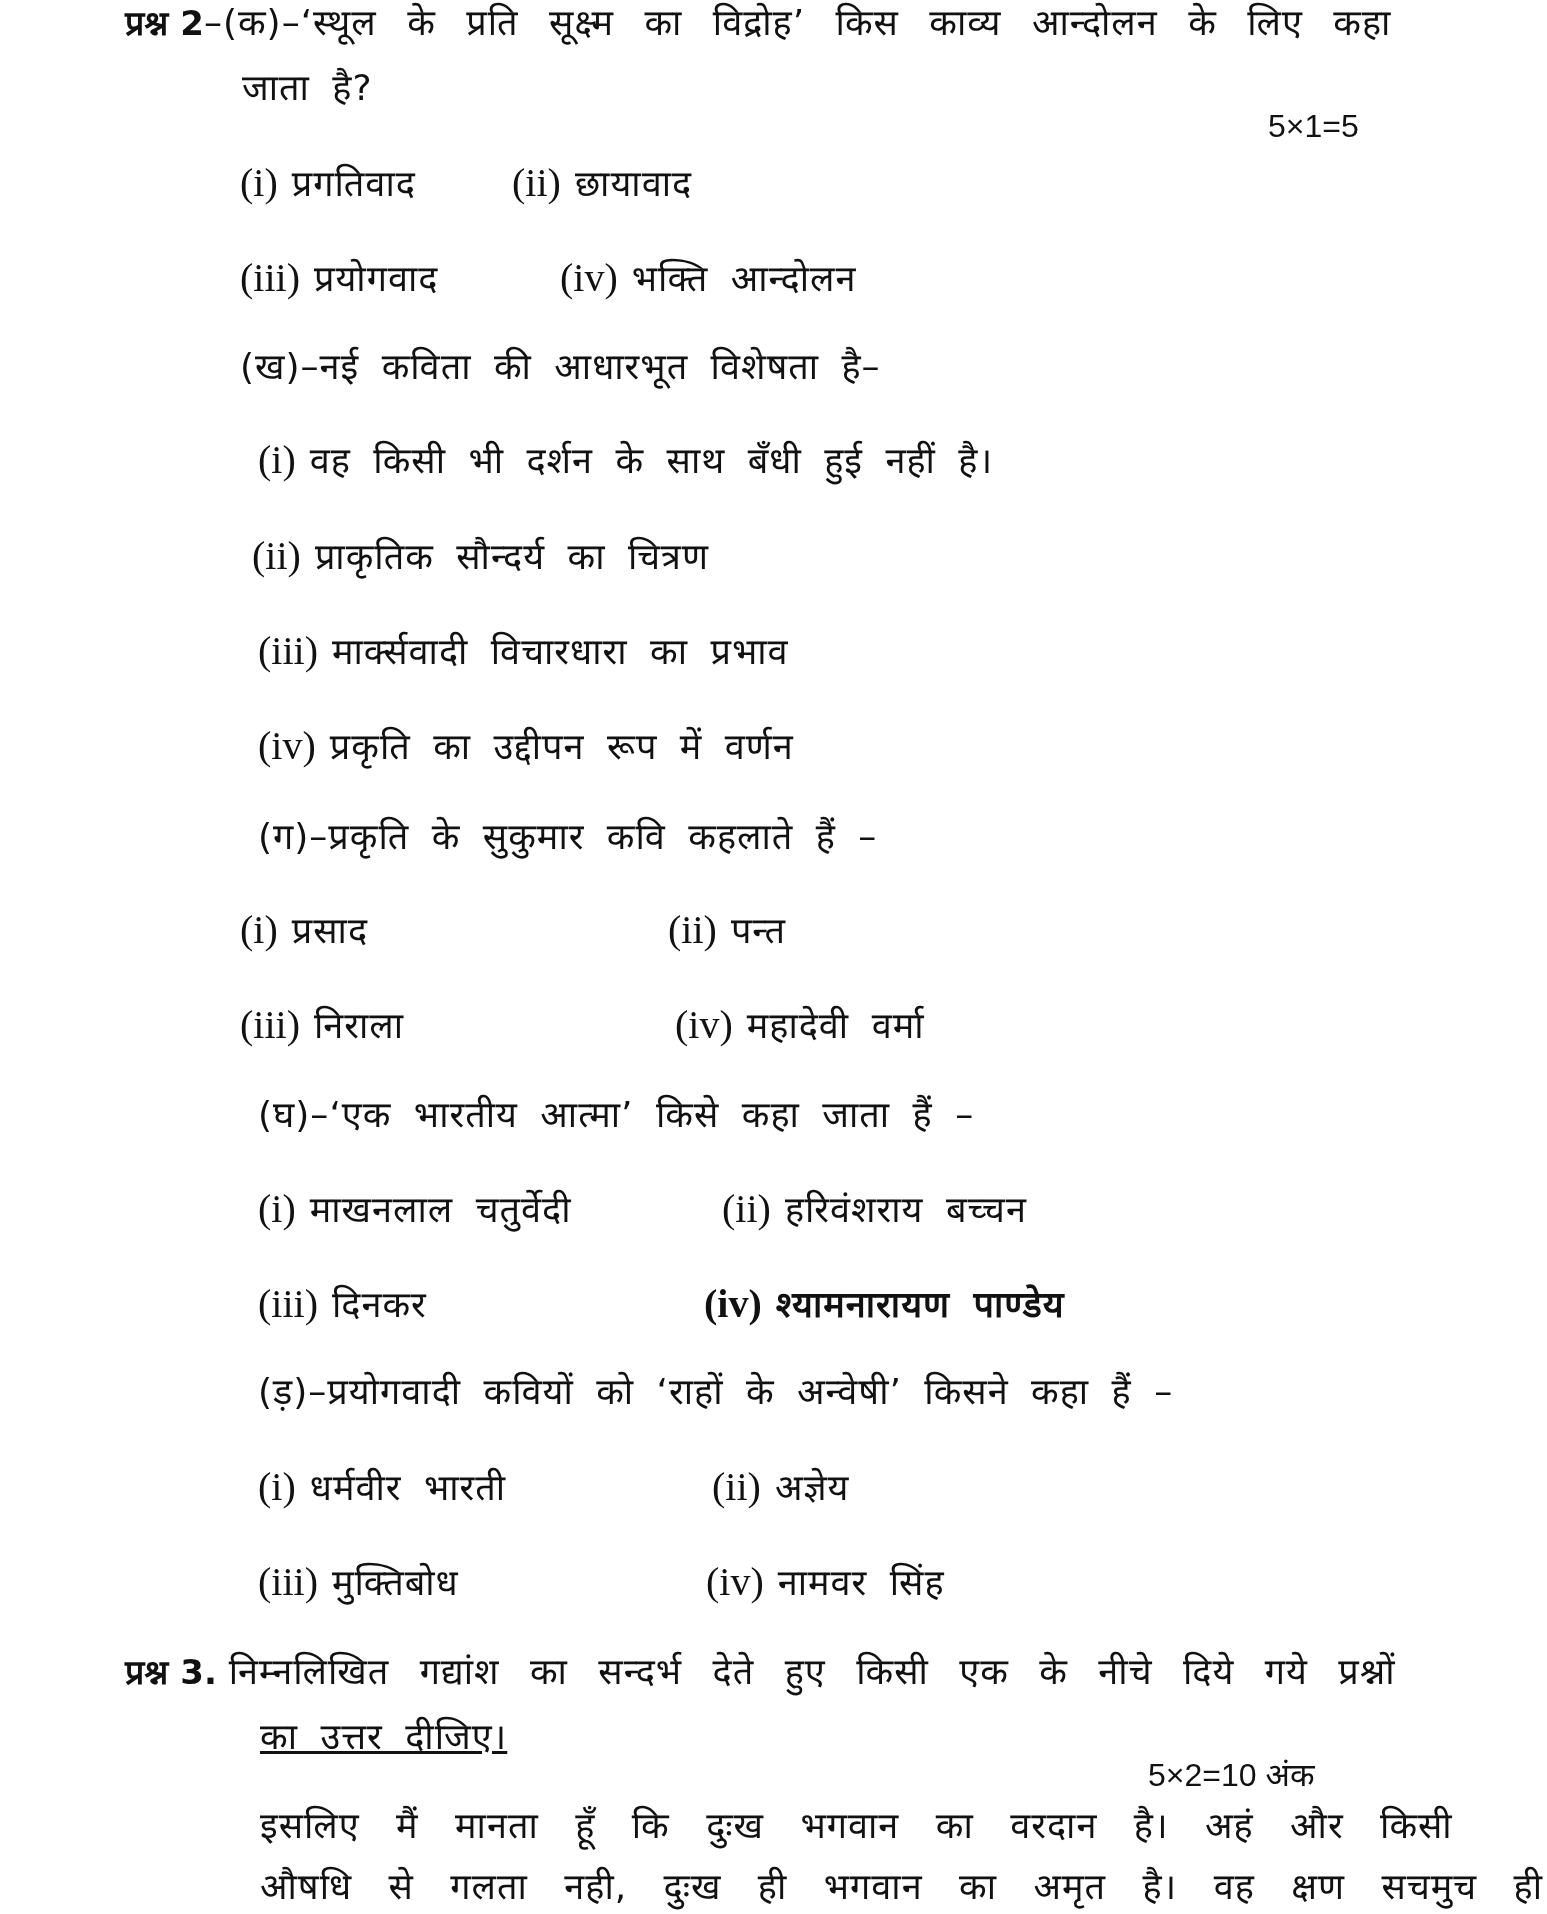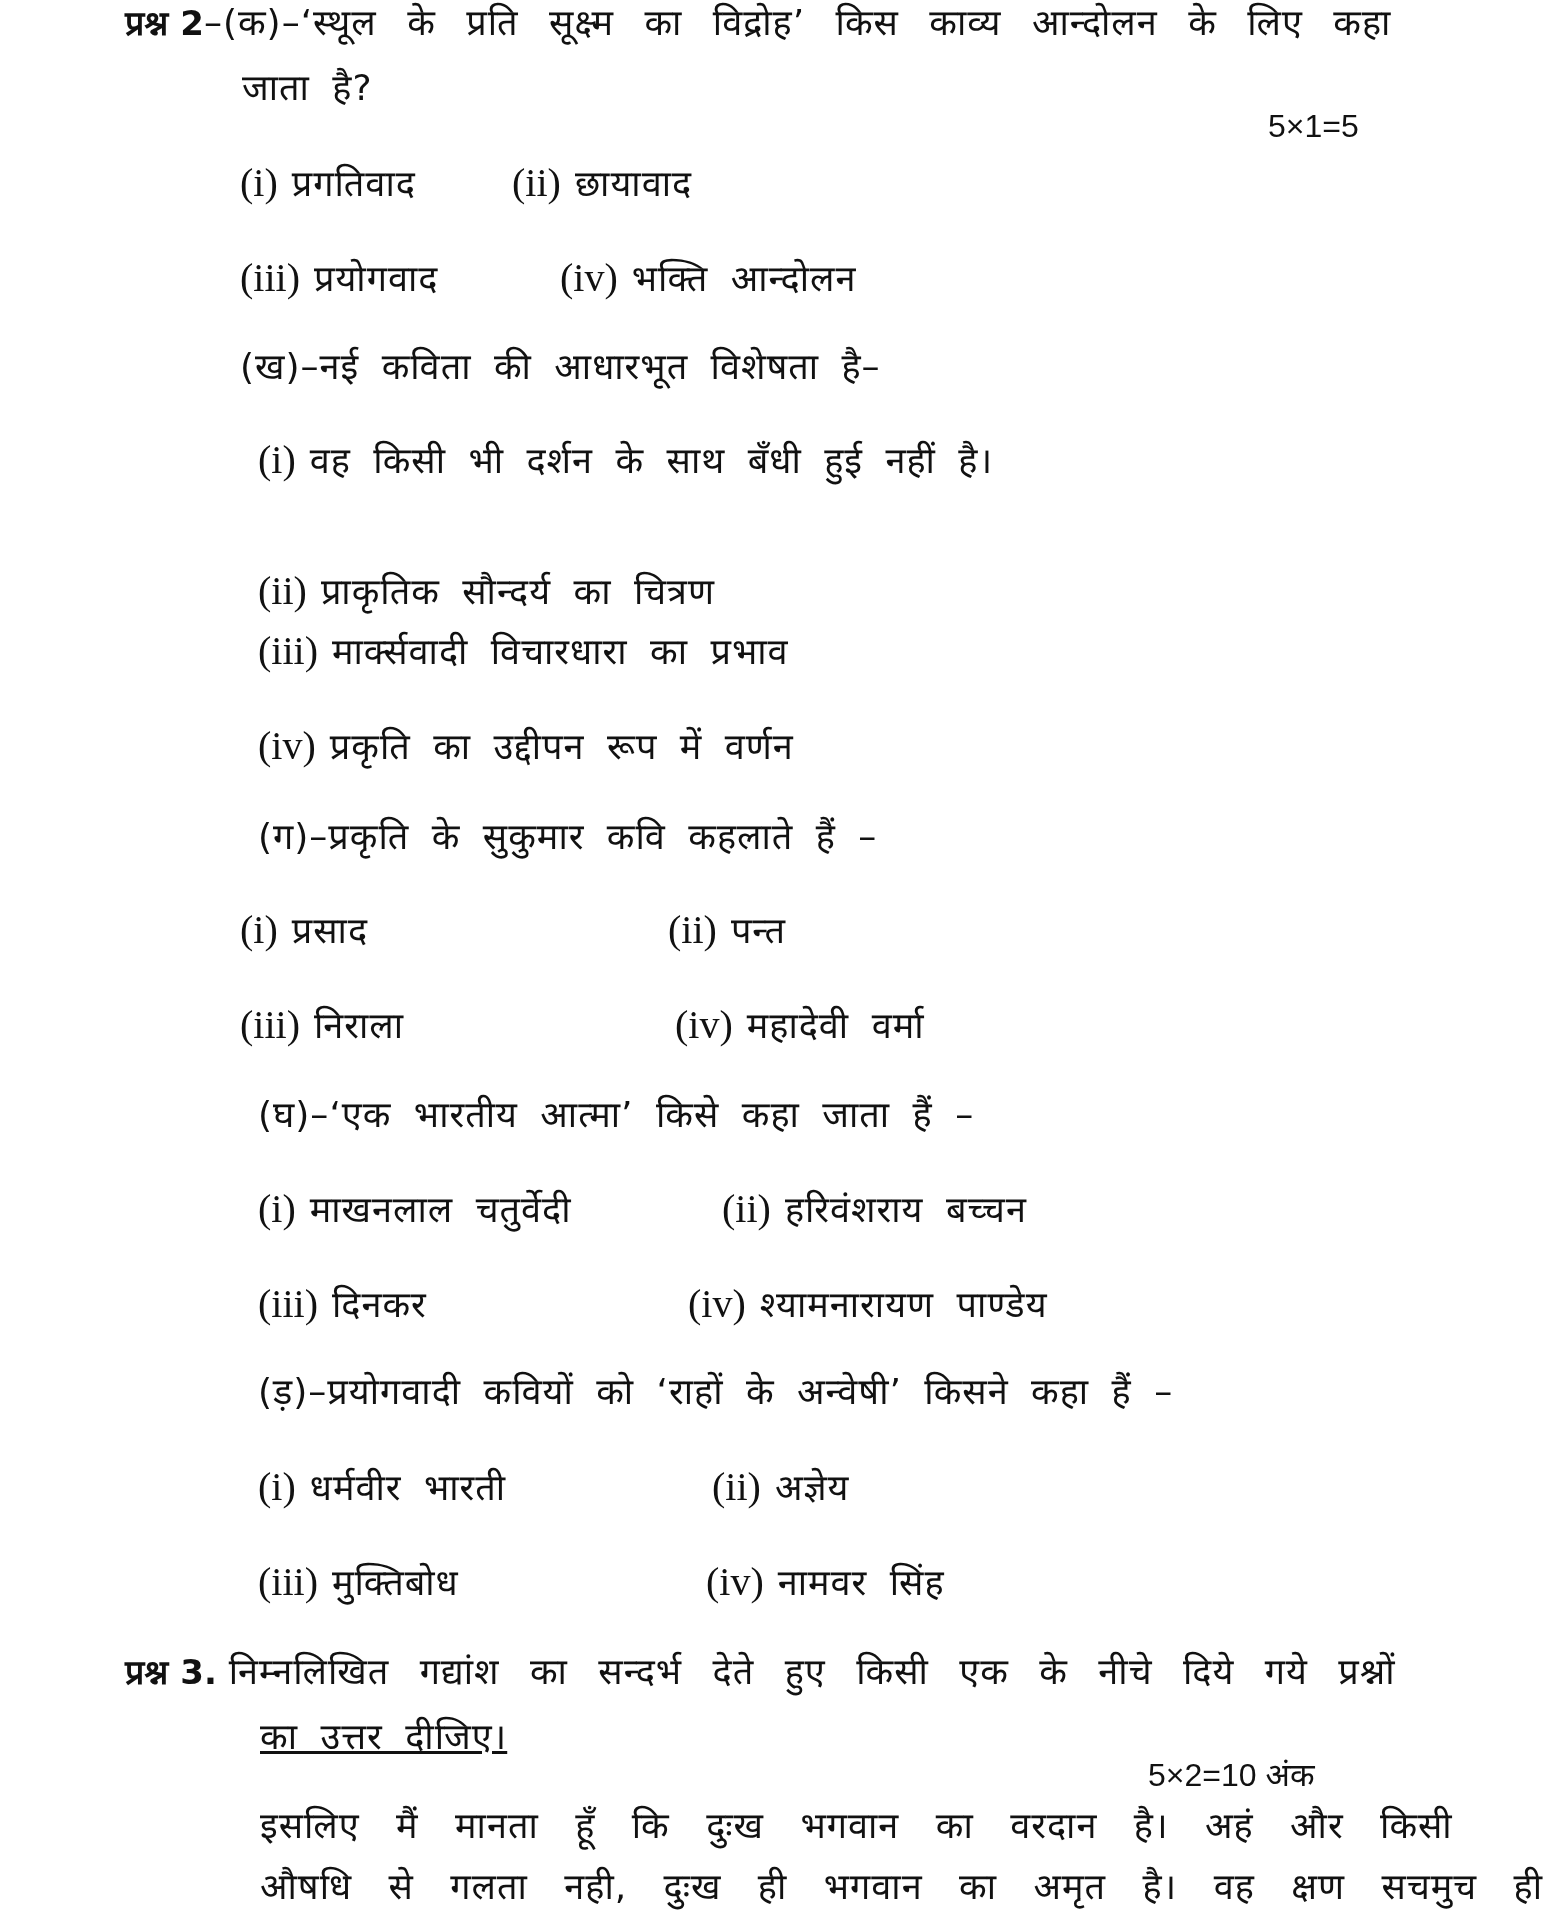--- a/index.html
+++ b/index.html
@@ -72,21 +72,21 @@
 <div class="line" style="left:560px; top:278px;">
   <span class="num">(iv)</span><span class="deva">भक्ति आन्दोलन</span>
 </div>
 
 <div class="line" style="left:240px; top:366px;">
   <span class="deva">(ख)–</span><span class="deva">नई कविता की आधारभूत विशेषता है–</span>
 </div>
 <div class="line" style="left:258px; top:460px;">
   <span class="num">(i)</span><span class="deva">वह किसी भी दर्शन के साथ बँधी हुई नहीं है।</span>
 </div>
-<div class="line" style="left:258px; top:556px;margin-top:35px;">
+<div class="line" style="left:252px; top:556px;">
   <span class="num">(ii)</span><span class="deva">प्राकृतिक सौन्दर्य का चित्रण</span>
 </div>
 <div class="line" style="left:258px; top:651px;">
   <span class="num">(iii)</span><span class="deva">मार्क्सवादी विचारधारा का प्रभाव</span>
 </div>
 <div class="line" style="left:258px; top:746px;">
   <span class="num">(iv)</span><span class="deva">प्रकृति का उद्दीपन रूप में वर्णन</span>
 </div>
 
 <div class="line" style="left:258px; top:836px;text-align:right;">
@@ -110,21 +110,21 @@
 </div>
 <div class="line" style="left:258px; top:1209px;">
   <span class="num">(i)</span><span class="deva">माखनलाल चतुर्वेदी</span>
 </div>
 <div class="line" style="left:722px; top:1209px;">
   <span class="num">(ii)</span><span class="deva">हरिवंशराय बच्चन</span>
 </div>
 <div class="line" style="left:258px; top:1304px;">
   <span class="num">(iii)</span><span class="deva">दिनकर</span>
 </div>
-<div class="line" style="left:688px; top:1304px;">
+<div class="line" style="left:704px; top:1304px;font-weight:bold;">
   <span class="num">(iv)</span><span class="deva">श्यामनारायण पाण्डेय</span>
 </div>
 
 <div class="line" style="left:258px; top:1391px;">
   <span class="deva">(ड़)–</span><span class="deva">प्रयोगवादी कवियों को ‘राहों के अन्वेषी’ किसने कहा हैं –</span>
 </div>
 <div class="line" style="left:258px; top:1487px;">
   <span class="num">(i)</span><span class="deva">धर्मवीर भारती</span>
 </div>
 <div class="line" style="left:712px; top:1487px;">

